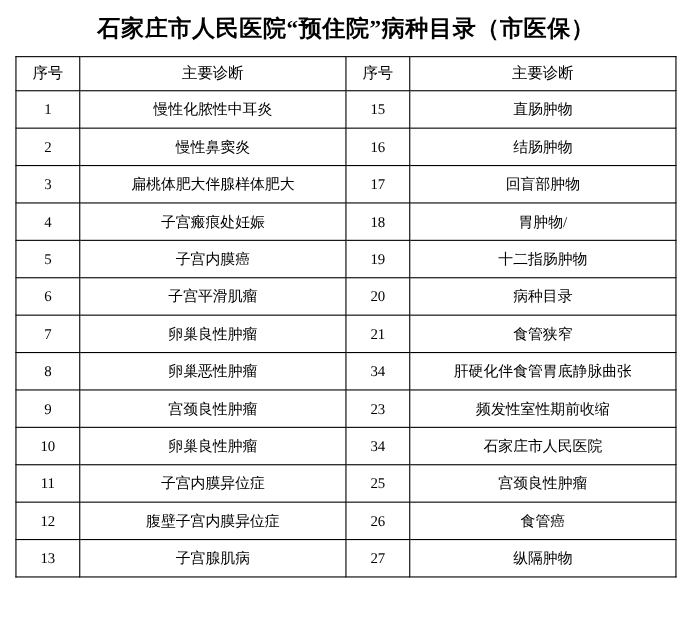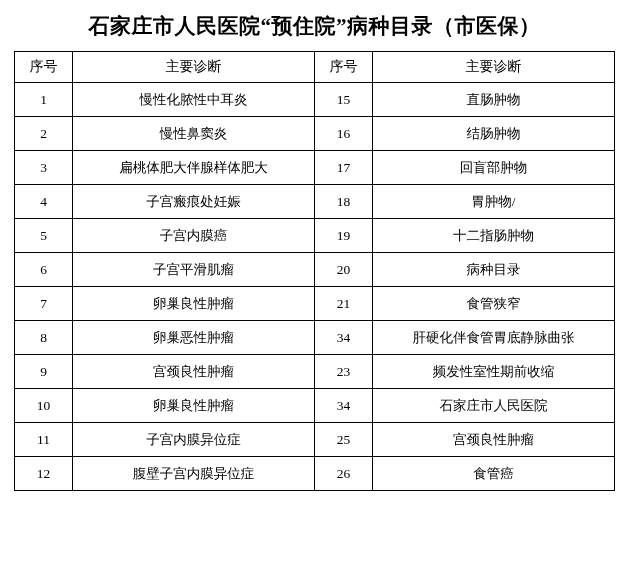--- a/index.html
+++ b/index.html
@@ -152,16 +152,22 @@
           <td class="diag">子宫内膜异位症</td>
           <td class="no">25</td>
           <td class="diag">宫颈良性肿瘤</td>
         </tr>
         <tr>
           <td class="no">12</td>
           <td class="diag">腹壁子宫内膜异位症</td>
           <td class="no">26</td>
           <td class="diag">食管癌</td>
         </tr>
+        <tr>
+          <td class="no">13</td>
+          <td class="diag">子宫腺肌病</td>
+          <td class="no">27</td>
+          <td class="diag">纵隔肿物</td>
+        </tr>
       </tbody>
   </table>
 
 </div>
 
 </body></html>

